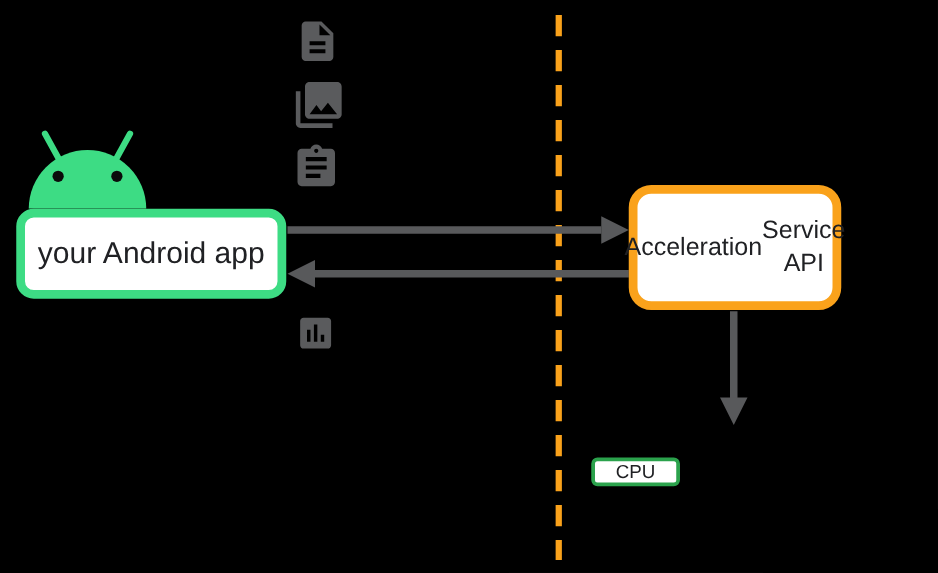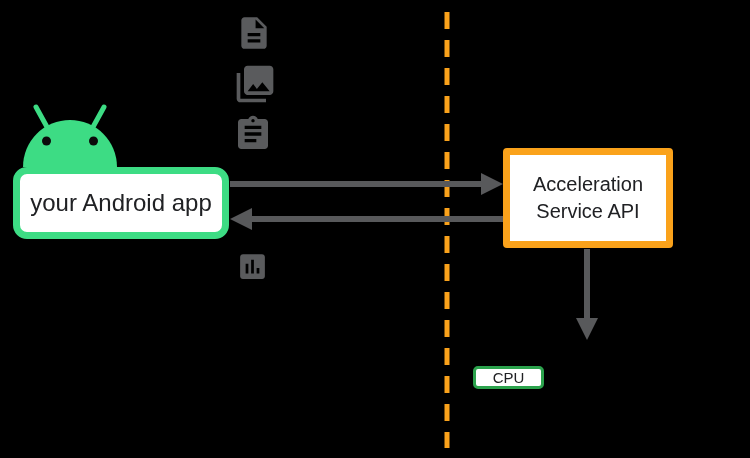--- a/index.html
+++ b/index.html
@@ -40,24 +40,24 @@
     left:13px; top:167px;
     width:216px; height:72px;
     border:7px solid var(--android-green);
     border-radius:14px;
     font-size:24px;
   }
   .accel-box{
     left:503px; top:148px;
     width:170px; height:100px;
     border:7px solid var(--orange);
-    border-radius:4px;
+    border-radius:18px;
     font-size:20px;
     line-height:27px;
-    flex-direction:column;
+    flex-direction:row;
     text-align:center;
   }
   .chip{
     height:23px;
     border-radius:5px;
     font-size:15px;
   }
   .cpu-box{
     left:473px; top:366px;
     width:71px;

